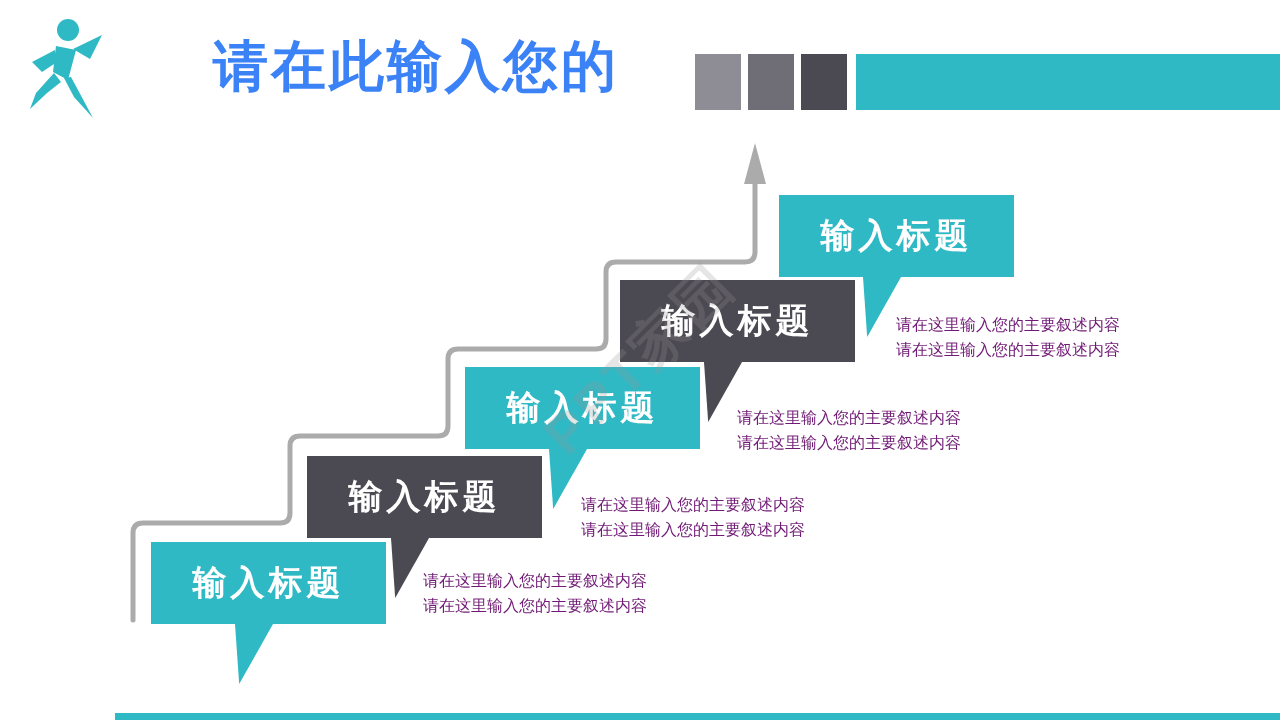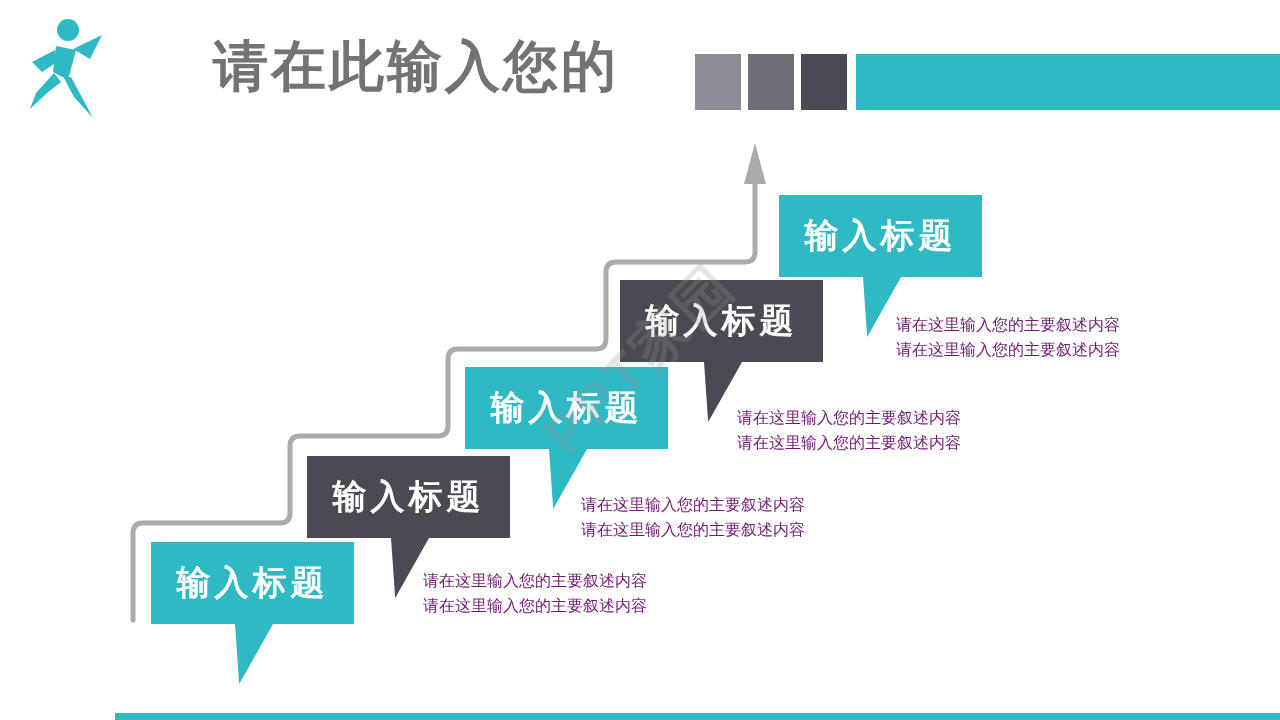--- a/index.html
+++ b/index.html
@@ -2,31 +2,31 @@
 <html><head>
 <meta charset="utf-8">
 <style>
   html,body{margin:0;padding:0;background:#e8e8e8;}
   .slide{position:relative;width:1280px;height:720px;background:#ffffff;overflow:hidden;
          font-family:"Liberation Sans","DejaVu Sans",sans-serif;}
 
   
   .logo{position:absolute;left:28px;top:16px;width:92px;height:106px;}
   .slide-title{position:absolute;left:213px;top:30px;font-size:55px;font-weight:bold;
-               letter-spacing:3px;color:#737373;white-space:nowrap;}
+               letter-spacing:3px;color:#3b82f6;white-space:nowrap;}
   .decor-square{position:absolute;top:54px;width:46px;height:56px;}
   .sq1{left:695px;} .sq2{left:748px;} .sq3{left:801px;}
   .top-bar{position:absolute;left:856px;top:54px;width:424px;height:56px;}
   .bottom-bar{position:absolute;left:115px;top:713px;width:1165px;height:7px;}
 
   
   .connector-svg{position:absolute;left:0;top:0;width:1280px;height:720px;z-index:1;}
 
   
-  .callout{position:absolute;width:203px;height:82px;z-index:2;
+  .callout{position:absolute;width:235px;height:82px;z-index:2;
            display:flex;align-items:center;justify-content:center;}
   .callout::after{content:"";position:absolute;left:84px;top:100%;width:38px;height:60px;
                   background:inherit;clip-path:polygon(0 0,100% 0,11% 100%);}
   .callout .callout-title{color:#ffffff;font-size:34px;font-weight:bold;letter-spacing:4px;white-space:nowrap;}
   .cs1{left:151px;top:542px;} .cs2{left:307px;top:456px;} .cs3{left:465px;top:367px;}
   .cs4{left:620px;top:280px;} .cs5{left:779px;top:195px;}
 
   
   .desc{position:absolute;z-index:2;font-size:16px;line-height:25px;color:#701a75;white-space:nowrap;}
   .d2{left:423px;top:568px;} .d3{left:581px;top:492px;} .d4{left:737px;top:405px;} .d5{left:896px;top:312px;}

